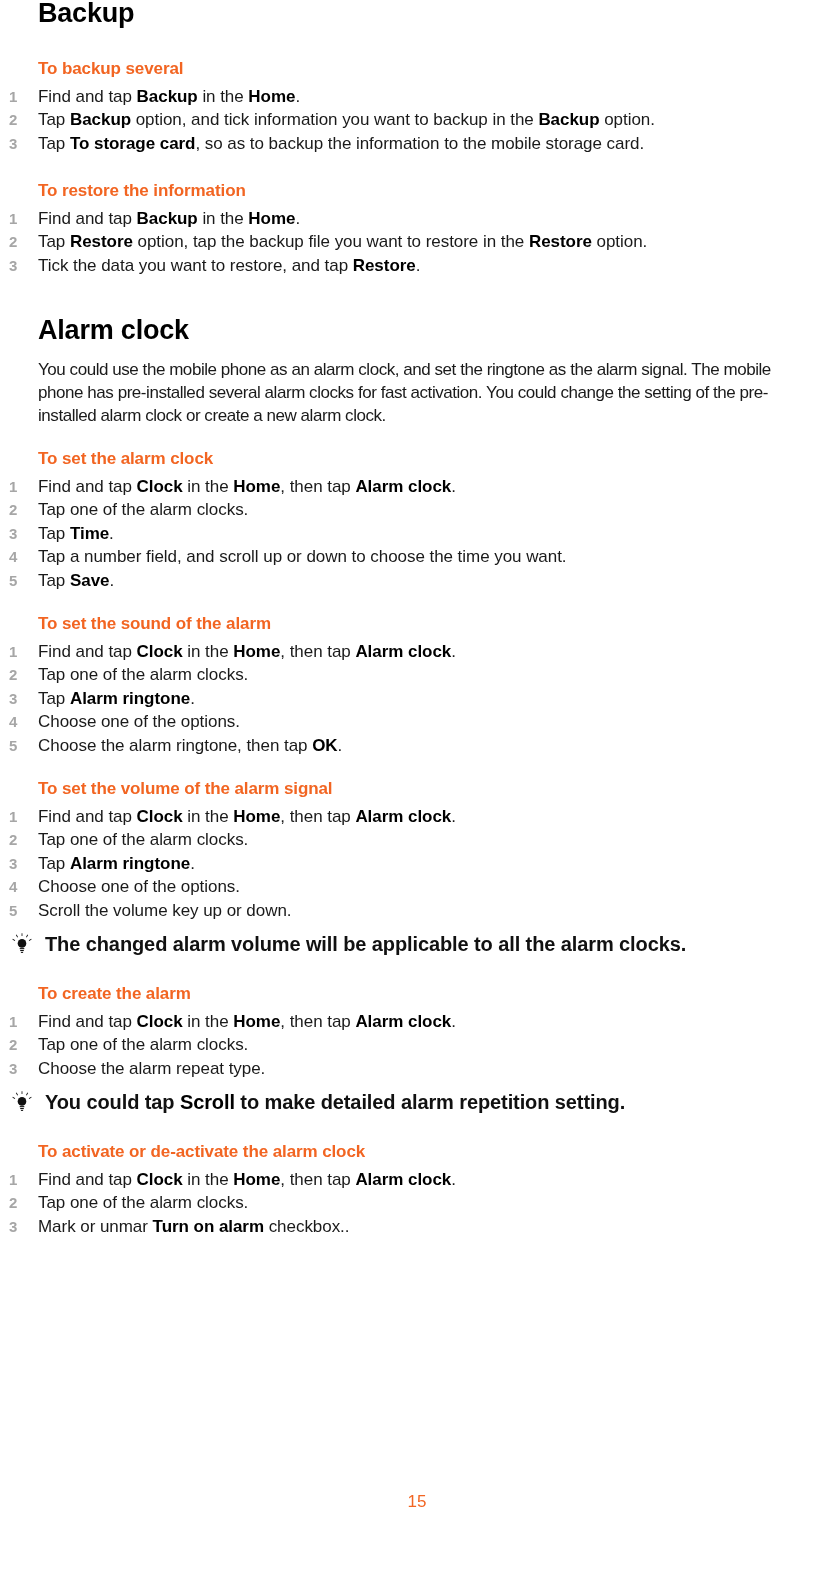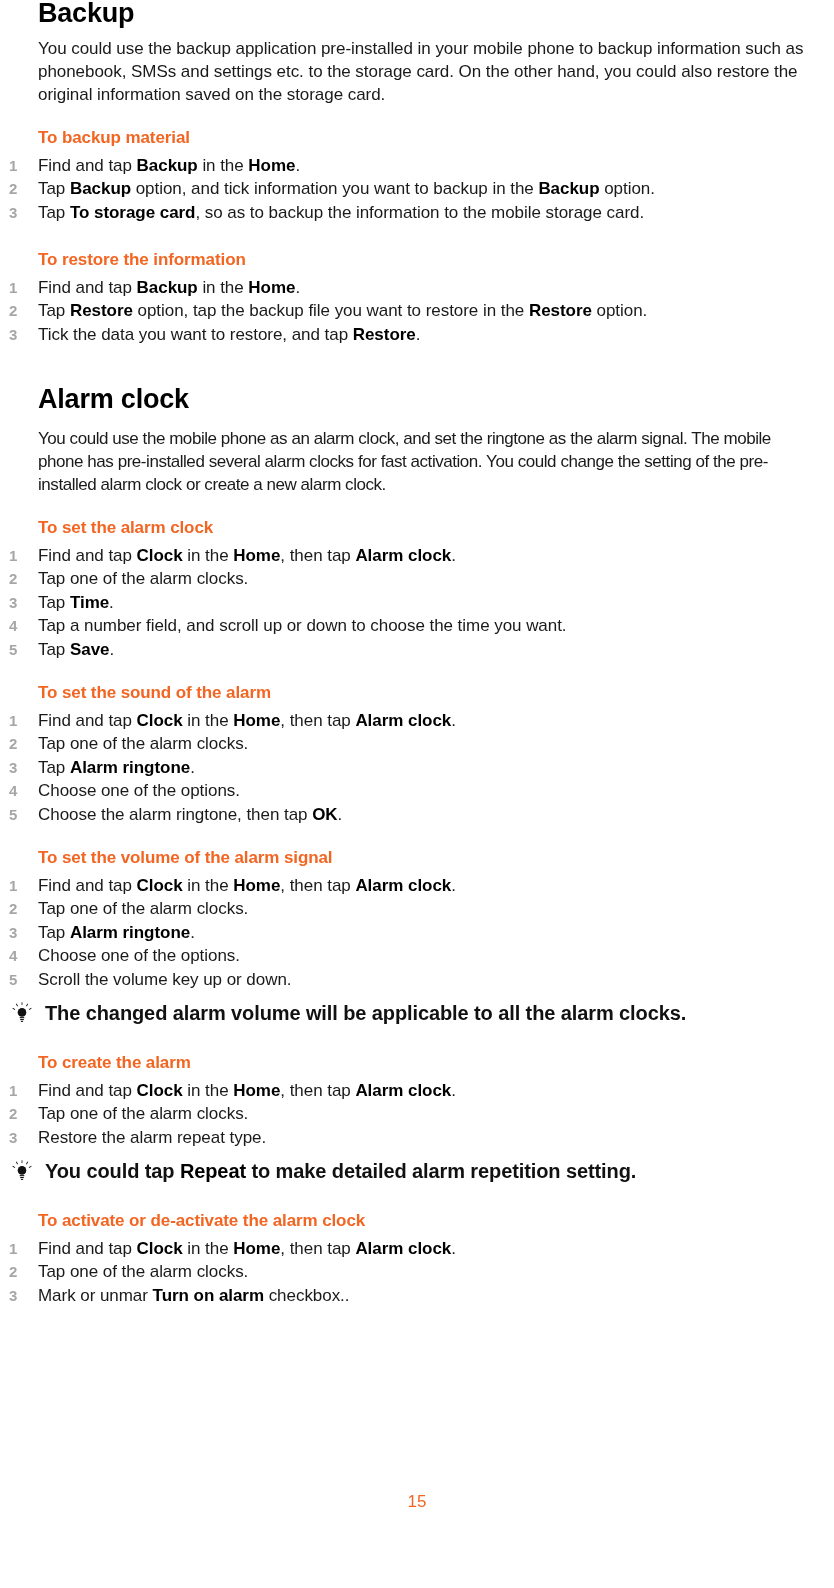--- a/index.html
+++ b/index.html
@@ -143,24 +143,23 @@
     letter-spacing: -0.1px;
   }
 </style>
 </head>
 <body>
 
 <div class="page">
 
   <h1 class="chapter chapter-backup">Backup</h1>
   <div class="sp-10"></div>
-  <p class="body">You could use the backup application pre-installed in your mobile phone to backup information such as phonebook, SMSs and settings etc. to the storage card. On the other hand, you could also restore the original information saved on the storage card.</p>
-
-  <div class="sp-22"></div>
-  <h2 class="task">To backup material</h2>
+
+  <div class="sp-22"></div>
+  <h2 class="task">To backup several</h2>
   <div class="sp-6"></div>
   <ol class="steps">
     <li><span class="steptext">Find and tap <b>Backup</b> in the <b>Home</b>.</span></li>
     <li><span class="steptext">Tap <b>Backup</b> option, and tick information you want to backup in the <b>Backup</b> option.</span></li>
     <li><span class="steptext">Tap <b>To storage card</b>, so as to backup the information to the mobile storage card.</span></li>
   </ol>
 
   <div class="sp-26"></div>
   <h2 class="task">To restore the information</h2>
   <div class="sp-6"></div>
@@ -226,40 +225,40 @@
     </span>
     <span>The changed alarm volume will be applicable to all the alarm clocks.</span>
   </div>
 
   <div class="sp-30"></div>
   <h2 class="task">To create the alarm</h2>
   <div class="sp-6"></div>
   <ol class="steps">
     <li><span class="steptext">Find and tap <b>Clock</b> in the <b>Home</b>, then tap <b>Alarm clock</b>.</span></li>
     <li><span class="steptext">Tap one of the alarm clocks.</span></li>
-    <li><span class="steptext">Restore the alarm repeat type.</span></li>
+    <li><span class="steptext">Choose the alarm repeat type.</span></li>
   </ol>
   <div class="sp-12"></div>
   <div class="tip">
     <span class="bulb-icon">
       <svg viewBox="0 0 24 24" width="24" height="24" aria-hidden="true">
         <g fill="#111111" stroke="#111111">
           <path d="M11.6 1.2 L12.4 1.2 L12.4 4.0 L11.6 4.0 Z" stroke-width="0"></path>
           <path d="M5.9 3.0 L6.6 2.6 L8.0 5.0 L7.3 5.4 Z" stroke-width="0"></path>
           <path d="M18.1 3.0 L17.4 2.6 L16.0 5.0 L16.7 5.4 Z" stroke-width="0"></path>
           <path d="M2.4 7.5 L2.8 6.8 L5.2 8.2 L4.8 8.9 Z" stroke-width="0"></path>
           <path d="M21.6 7.5 L21.2 6.8 L18.8 8.2 L19.2 8.9 Z" stroke-width="0"></path>
           <circle cx="12" cy="11.4" r="4.3" stroke-width="0"></circle>
           <rect x="9.7" y="16.1" width="4.6" height="1.1" stroke-width="0"></rect>
           <rect x="10.2" y="18.0" width="3.6" height="1.1" stroke-width="0"></rect>
           <rect x="10.9" y="19.9" width="2.2" height="1.0" stroke-width="0"></rect>
         </g>
       </svg>
     </span>
-    <span>You could tap <b>Repeat</b> to make detailed alarm repetition setting.</span>
+    <span>You could tap <b>Scroll</b> to make detailed alarm repetition setting.</span>
   </div>
 
   <div class="sp-30"></div>
   <h2 class="task">To activate or de-activate the alarm clock</h2>
   <div class="sp-6"></div>
   <ol class="steps">
     <li><span class="steptext">Find and tap <b>Clock</b> in the <b>Home</b>, then tap <b>Alarm clock</b>.</span></li>
     <li><span class="steptext">Tap one of the alarm clocks.</span></li>
     <li><span class="steptext">Mark or unmar <b>Turn on alarm</b> checkbox..</span></li>
   </ol>

